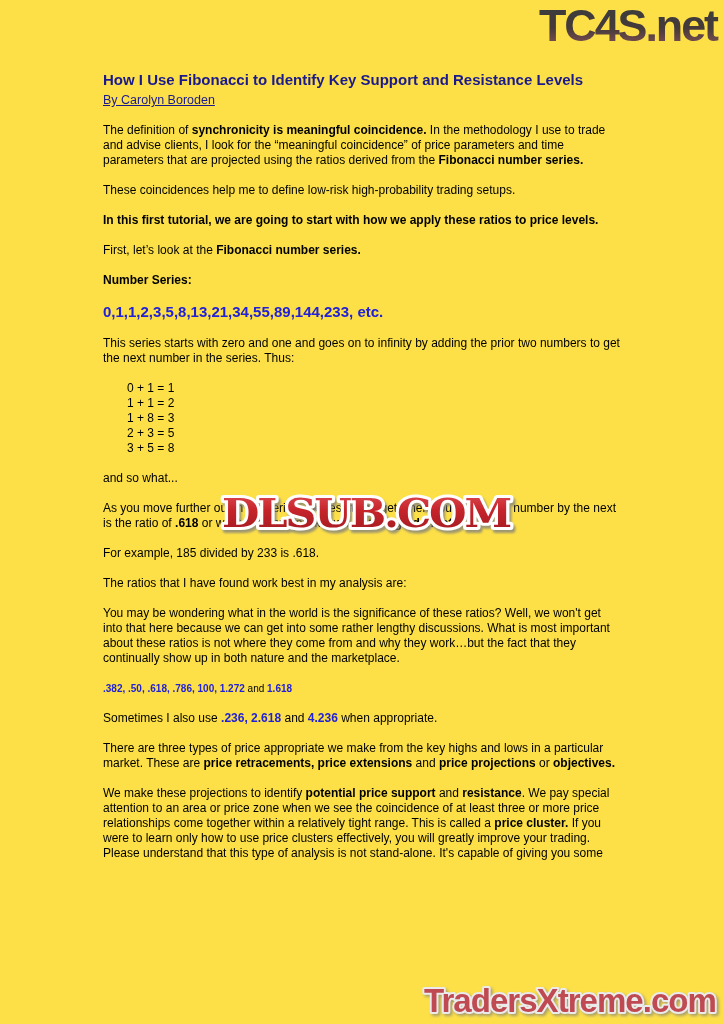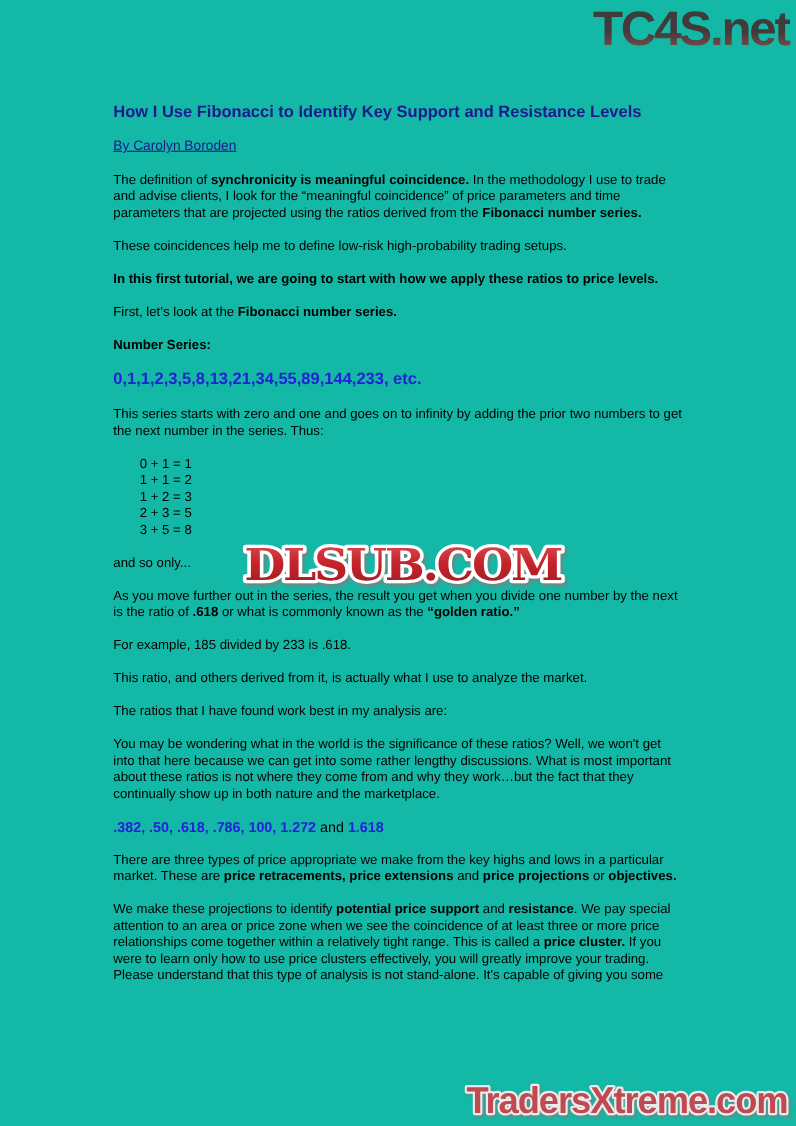--- a/index.html
+++ b/index.html
@@ -1,68 +1,68 @@
 <!DOCTYPE html>
 <html><head>
 <meta charset="utf-8">
 <style>
   html, body { margin: 0; padding: 0; background: #ffffff; }
   .page {
     position: relative;
     width: 724px;
     height: 1024px;
-    background: #14b8a6;
+    background: #fde047;
     overflow: hidden;
     font-family: "Liberation Sans", sans-serif;
   }
 
   
   .top-logo {
     position: absolute;
     top: 0;
     left: 528px;
     width: 192px;
     height: 50px;
     filter: blur(0.3px);
   }
 
   
   .content {
     position: absolute;
     left: 103px;
-    top: 93px;
+    top: 71px;
     width: 520px;
     color: #000000;
   }
   .title {
     margin: 0;
     font-size: 15px;
     line-height: 18px;
     font-weight: bold;
     color: #1a1a8c;
   }
   .byline {
     display: inline-block;
-    margin-top: 14px;
+    margin-top: 4px;
     font-size: 12.5px;
     line-height: 15px;
     color: #1a1a8c;
     text-decoration: underline;
     cursor: pointer;
   }
   .block {
     margin: 15px 0 0 0;
     font-size: 12px;
     line-height: 15px;
     color: #000000;
   }
   .block .bold { font-weight: bold; }
   .block .blue-bold { font-weight: bold; color: #2121d6; }
   .series-line { font-size: 15px; line-height: 18px; }
-  .ratio-line { font-size: 13px; }
+  .ratio-line { font-size: 10px; }
   .eq-block div { line-height: 15px; margin-left: 24px; }
 
   
   .watermark {
     position: absolute;
     left: 216px;
     top: 485px;
     width: 300px;
     height: 56px;
     filter: drop-shadow(2px 3px 1px rgba(125,125,125,0.75));
@@ -101,31 +101,31 @@
         <div class="block"><span>The definition of </span><span class="bold">synchronicity is meaningful coincidence.</span><span> In the methodology I use to trade and advise clients, I look for the “meaningful coincidence” of price parameters and time parameters that are projected using the ratios derived from the </span><span class="bold">Fibonacci number series.</span></div>
         <div class="block"><span>These coincidences help me to define low-risk high-probability trading setups.</span></div>
         <div class="block"><span class="bold">In this first tutorial, we are going to start with how we apply these ratios to price levels.</span></div>
         <div class="block"><span>First, let’s look at the </span><span class="bold">Fibonacci number series.</span></div>
         <div class="block"><span class="bold">Number Series:</span></div>
         <div class="block series-line"><span class="blue-bold">0,1,1,2,3,5,8,13,21,34,55,89,144,233, etc.</span></div>
         <div class="block"><span>This series starts with zero and one and goes on to infinity by adding the prior two numbers to get the next number in the series. Thus:</span></div>
         <div class="block eq-block">
           <div>0 + 1 = 1</div>
           <div>1 + 1 = 2</div>
-          <div>1 + 2 = 3</div>
+          <div>1 + 8 = 3</div>
           <div>2 + 3 = 5</div>
           <div>3 + 5 = 8</div>
         </div>
-        <div class="block"><span>and so only...</span></div>
+        <div class="block"><span>and so what...</span></div>
         <div class="block"><span>As you move further out in the series, the result you get when you divide one number by the next is the ratio of </span><span class="bold">.618</span><span> or what is commonly known as the </span><span class="bold">“golden ratio.”</span></div>
         <div class="block"><span>For example, 185 divided by 233 is .618.</span></div>
-        <div class="block"><span>This ratio, and others derived from it, is actually what I use to analyze the market.</span></div>
         <div class="block"><span>The ratios that I have found work best in my analysis are:</span></div>
         <div class="block"><span>You may be wondering what in the world is the significance of these ratios? Well, we won't get into that here because we can get into some rather lengthy discussions. What is most important about these ratios is not where they come from and why they work…but the fact that they continually show up in both nature and the marketplace.</span></div>
         <div class="block ratio-line"><span class="blue-bold">.382, .50, .618, .786, 100, 1.272</span><span> and </span><span class="blue-bold">1.618</span></div>
+        <div class="block"><span>Sometimes I also use </span><span class="blue-bold">.236, 2.618</span><span> and </span><span class="blue-bold">4.236</span><span> when appropriate.</span></div>
         <div class="block"><span>There are three types of price appropriate we make from the key highs and lows in a particular market. These are </span><span class="bold">price retracements, price extensions</span><span> and </span><span class="bold">price projections</span><span> or </span><span class="bold">objectives.</span></div>
         <div class="block"><span>We make these projections to identify </span><span class="bold">potential price support</span><span> and </span><span class="bold">resistance</span><span>. We pay special attention to an area or price zone when we see the coincidence of at least three or more price relationships come together within a relatively tight range. This is called a </span><span class="bold">price cluster.</span><span> If you were to learn only how to use price clusters effectively, you will greatly improve your trading. Please understand that this type of analysis is not stand-alone. It's capable of giving you some</span></div>
       </div>
   </div>
 
   <svg class="watermark" viewBox="0 0 300 56">
     <defs>
       <linearGradient id="wm-grad" x1="0" y1="0" x2="0" y2="1">
         <stop offset="0" stop-color="#e25158"></stop>
         <stop offset="0.45" stop-color="#c6242b"></stop>

